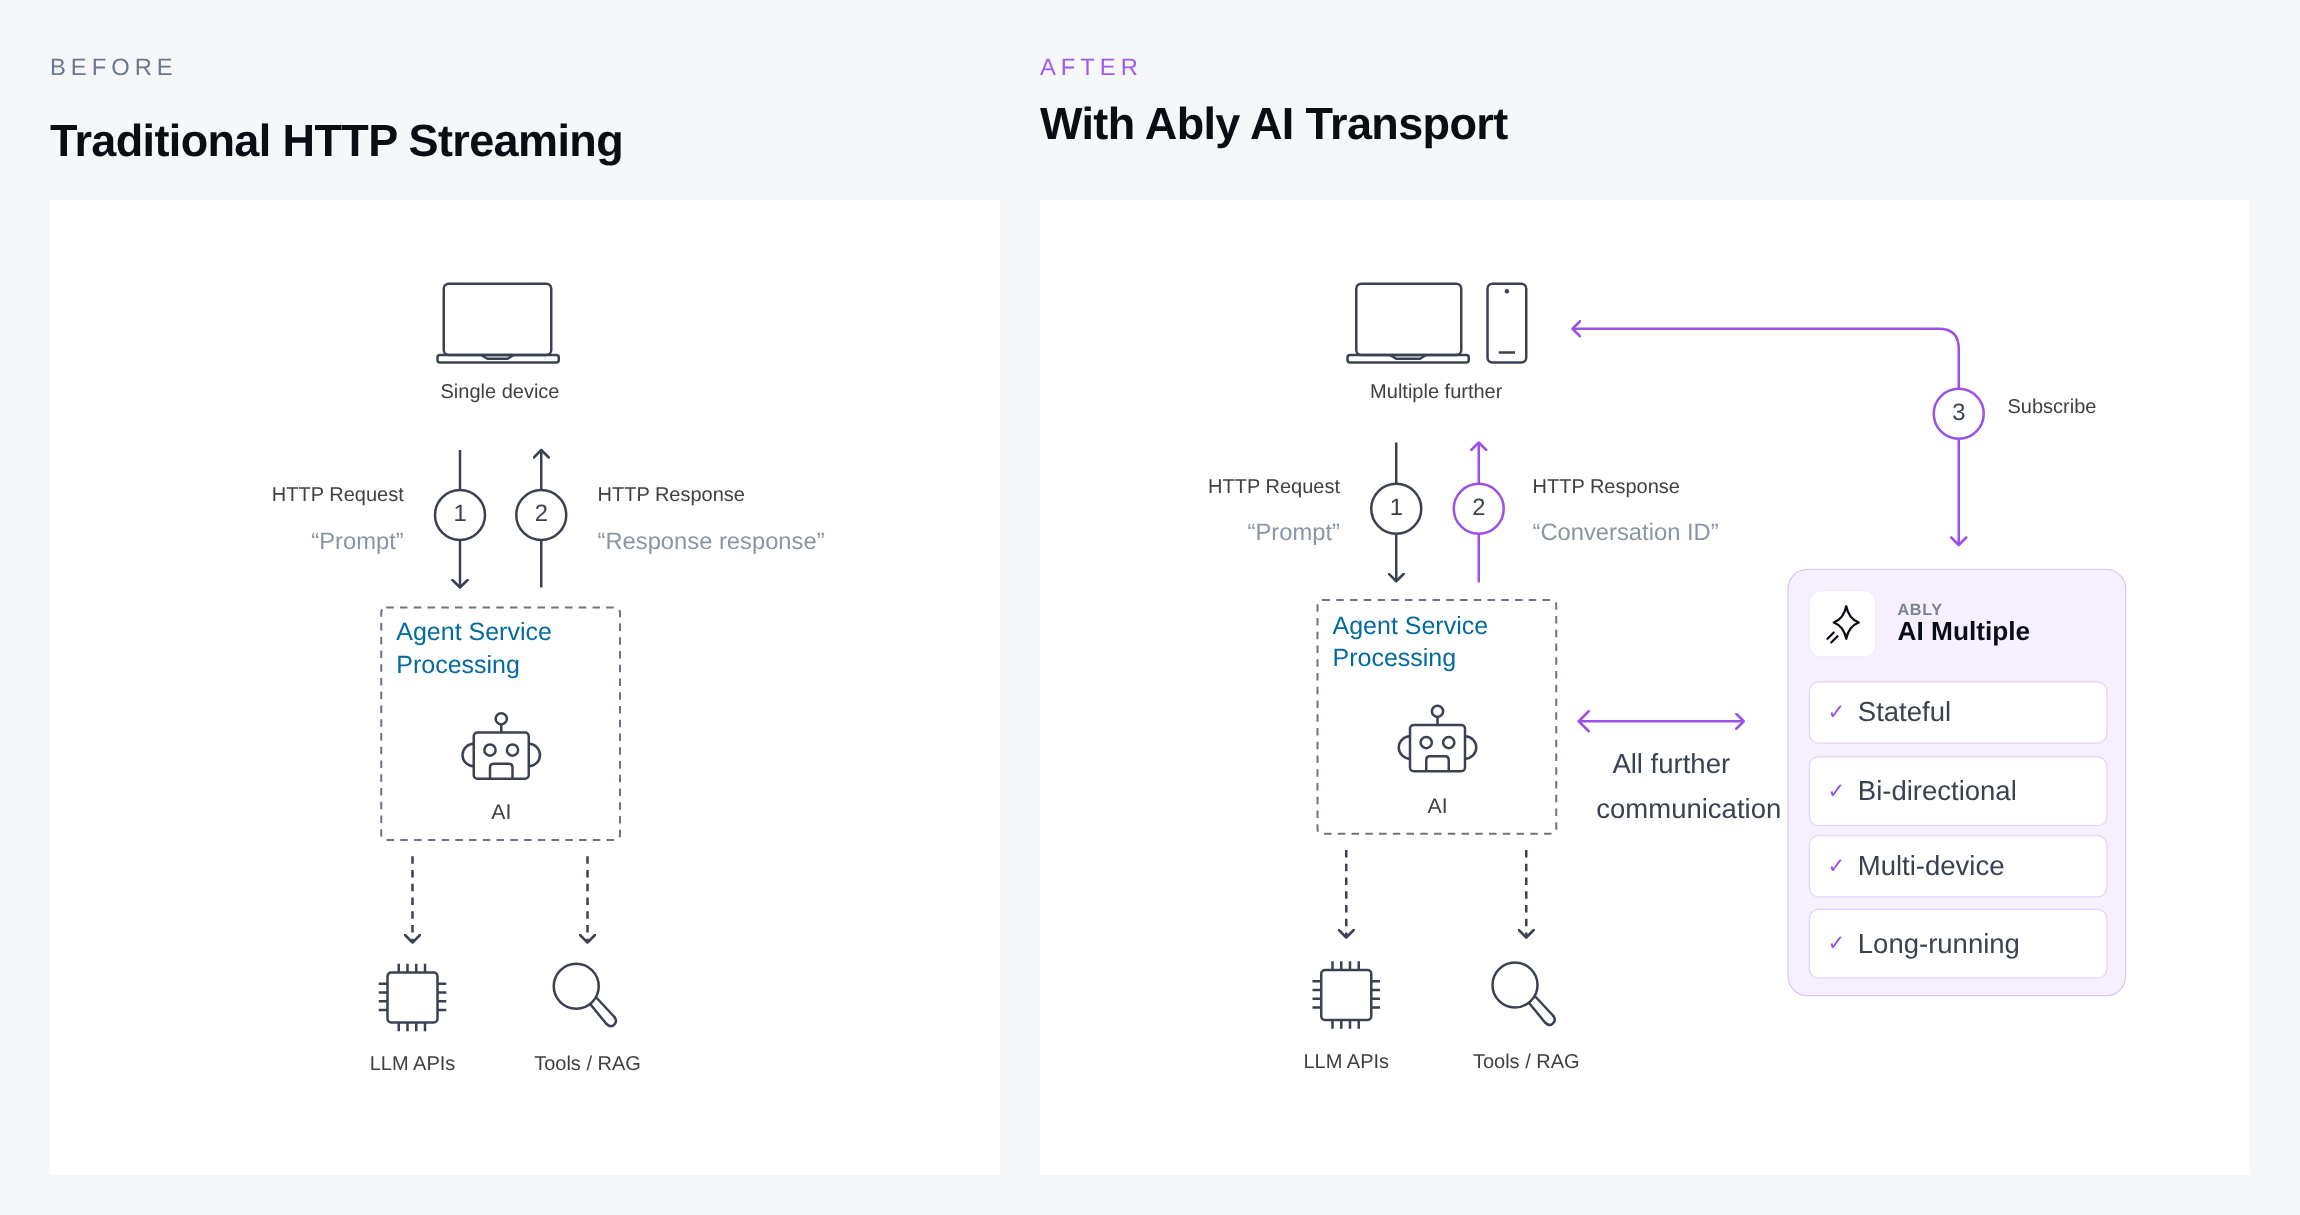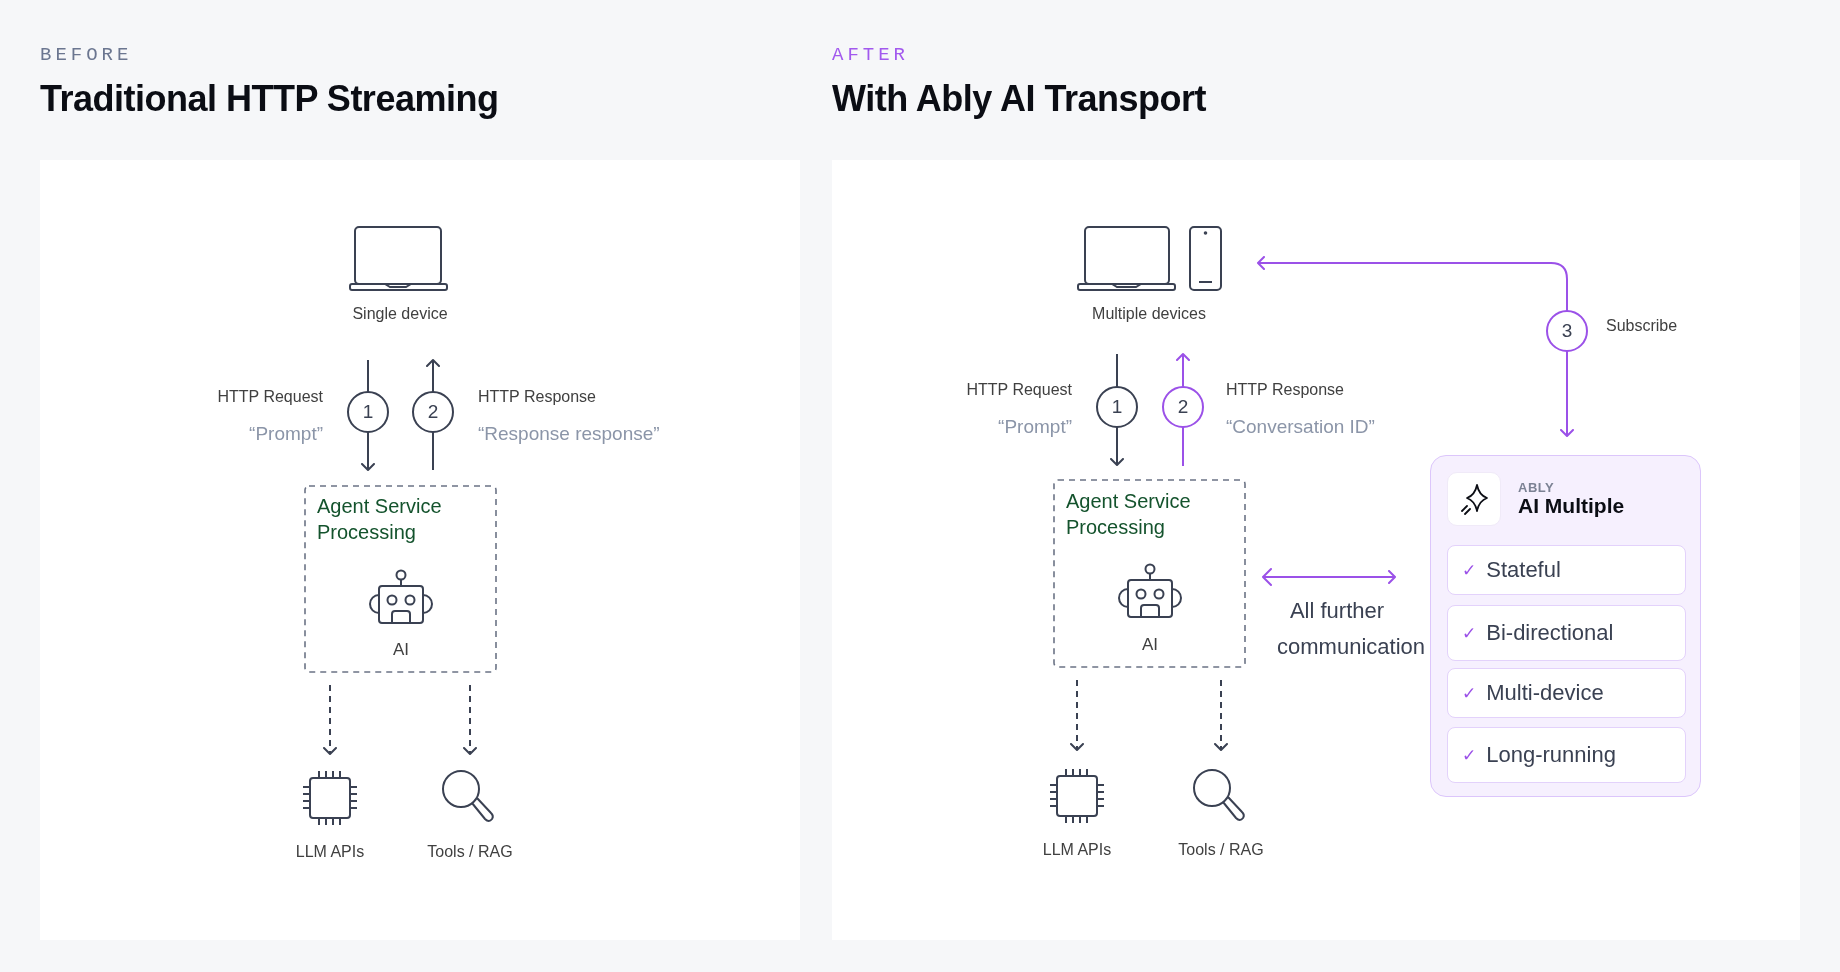--- a/index.html
+++ b/index.html
@@ -1,33 +1,33 @@
 <!DOCTYPE html>
 <html><head>
 <meta charset="utf-8">
 <style>
   html, body { margin: 0; padding: 0; }
   body {
     width: 1840px; height: 972px; background: #f6f7f9; position: relative; overflow: hidden;
     font-family: "Liberation Sans", "DejaVu Sans", sans-serif; color: #3a4152;
   }
-  .eyebrow { position: absolute; top: 44px; font-size: 19px; letter-spacing: 4px; font-family: Liberation Mono, monospace; }
+  .eyebrow { position: absolute; top: 44px; font-size: 19px; letter-spacing: 4px; font-family: Liberation Sans, sans-serif; }
   .eyebrow.before { left: 40px; color: #6b7690; }
   .eyebrow.after { left: 832px; color: #a259ee; }
   .heading { position: absolute; top: 78px; font-size: 36px; font-weight: bold; color: #0b0d14; letter-spacing: -0.5px; }
-  .heading.before { left: 40px; }
+  .heading.before { left: 40px; margin-top: 14px; }
   .heading.after { left: 832px; }
   .panel { position: absolute; top: 160px; height: 780px; background: #ffffff; }
   .panel.left { left: 40px; width: 760px; }
   .panel.right { left: 832px; width: 968px; }
   svg.diagram { position: absolute; left: 0; top: 0; width: 1840px; height: 972px; }
   .t { position: absolute; white-space: nowrap; }
   .lbl { font-size: 16px; color: #404040; }
   .sub { font-size: 19px; color: #8b95a8; }
-  .boxt { font-size: 20px; color: #14532d; line-height: 26px; }
+  .boxt { font-size: 20px; color: #0369a1; line-height: 26px; }
   .ai { font-size: 17px; color: #404040; }
   .card {
     position: absolute; left: 1430px; top: 455px; width: 271px; height: 342px;
     background: #f6f0fe; border: 1.5px solid #dcc6fb; border-radius: 16px; box-sizing: border-box;
   }
   .logo {
     position: absolute; left: 16px; top: 16px; width: 52px; height: 52px; background: #fff;
     border-radius: 10px; border: 1px solid #f0eaf8;
   }
   .brand-small { position: absolute; left: 87px; top: 24px; font-size: 13px; font-weight: bold; color: #7c8294; letter-spacing: 0.5px; }
@@ -175,21 +175,21 @@
 <div class="t lbl" style="right:1517px;top:388px;">HTTP Request</div>
 <div class="t sub" style="right:1517px;top:423px;">“Prompt”</div>
 <div class="t lbl" style="left:478px;top:388px;">HTTP Response</div>
 <div class="t sub" style="left:478px;top:423px;">“Response response”</div>
 <div class="t boxt" style="left:317px;top:493px;">Agent Service</div>
 <div class="t boxt" style="left:317px;top:519px;">Processing</div>
 <div class="t ai" style="left:381px;top:640px;width:40px;text-align:center;">AI</div>
 <div class="t lbl" style="left:270px;top:843px;width:120px;text-align:center;">LLM APIs</div>
 <div class="t lbl" style="left:400px;top:843px;width:140px;text-align:center;">Tools / RAG</div>
 
-<div class="t lbl" style="left:1029px;top:305px;width:240px;text-align:center;">Multiple devices</div>
+<div class="t lbl" style="left:1029px;top:305px;width:240px;text-align:center;">Multiple further</div>
 <div class="t" style="left:1107px;top:396px;width:20px;text-align:center;font-size:19px;">1</div>
 <div class="t" style="left:1173px;top:396px;width:20px;text-align:center;font-size:19px;">2</div>
 <div class="t lbl" style="right:768px;top:381px;">HTTP Request</div>
 <div class="t sub" style="right:768px;top:416px;">“Prompt”</div>
 <div class="t lbl" style="left:1226px;top:381px;">HTTP Response</div>
 <div class="t sub" style="left:1226px;top:416px;">“Conversation ID”</div>
 <div class="t" style="left:1557px;top:320px;width:20px;text-align:center;font-size:19px;">3</div>
 <div class="t lbl" style="left:1606px;top:317px;">Subscribe</div>
 <div class="t boxt" style="left:1066px;top:488px;">Agent Service</div>
 <div class="t boxt" style="left:1066px;top:514px;">Processing</div>

